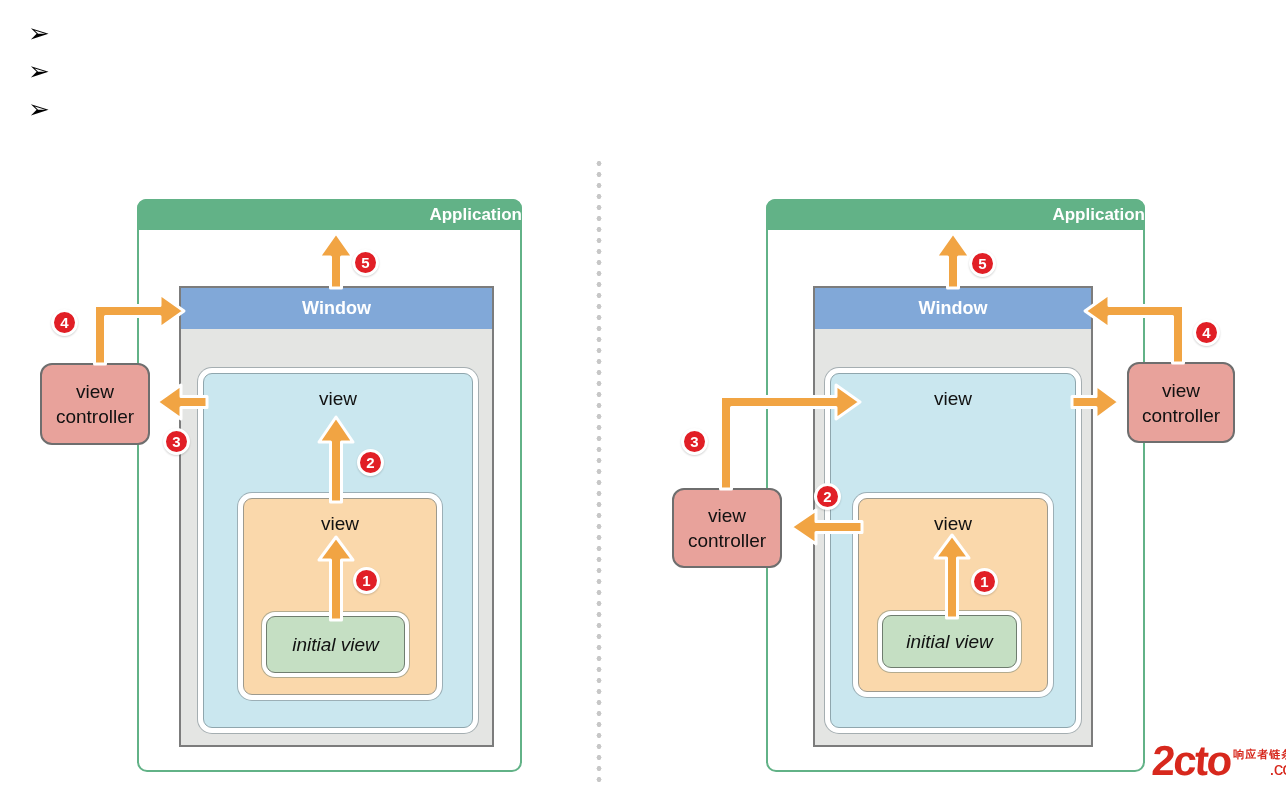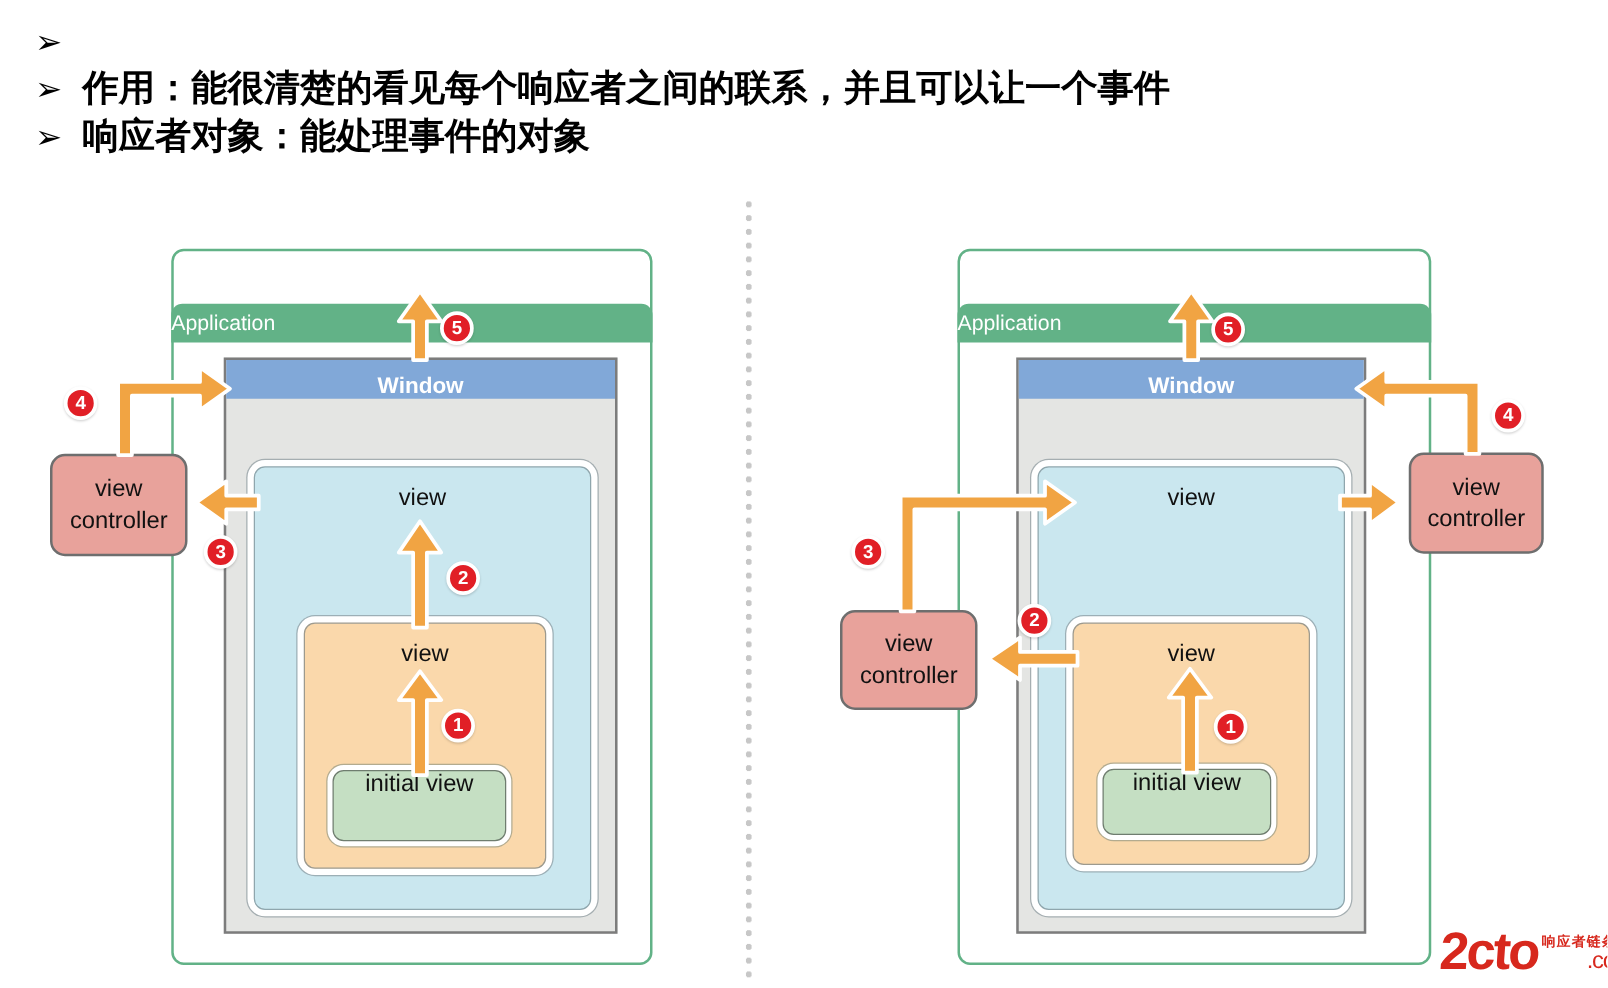--- a/index.html
+++ b/index.html
@@ -19,34 +19,34 @@
   
   #divider{
     position:absolute;left:596px;top:158px;width:6px;height:630px;
     background:radial-gradient(circle,var(--dots) 2.4px,rgba(0,0,0,0) 2.6px);
     background-size:6px 11px;background-repeat:repeat-y;
   }
 
   
   .app-box{border:2px solid var(--app-green);border-radius:10px;background:#fff;}
   .app-header{
-    background:var(--app-green);border-radius:9px 9px 0 0;text-align:left;
-    color:#fff;font-weight:400;font-size:17px;line-height:31px;margin-top:44px;
+    background:var(--app-green);border-radius:9px 9px 0 0;text-align:right;
+    color:#fff;font-weight:700;font-size:17px;line-height:31px;
   }
   .win-box{background:var(--window-gray);border:2px solid #7c7c7c;}
   .win-header{
-    position:absolute;left:0;right:0;top:0;height:31px;background:var(--window-blue);
+    position:absolute;left:0;right:0;top:0;height:41px;background:var(--window-blue);
     text-align:center;color:#fff;font-weight:700;font-size:18px;line-height:41px;
   }
   .view-box{border-radius:9px;}
   .ring5{box-shadow:0 0 0 5px #fff,0 0 0 6px rgba(130,145,150,.65);}
   .ring4{box-shadow:0 0 0 4px #fff,0 0 0 5px rgba(120,135,120,.55);}
   .view-blue{background:var(--view-blue);border:1px solid #8fa6ad;}
   .view-orange{background:var(--view-orange);border:1px solid #9d9a8e;}
-  .view-green{background:var(--initial-green);border:1.5px solid #6f7d6f;display:flex;align-items:flex-start;justify-content:center;}
+  .view-green{background:var(--initial-green);border:1.5px solid #6f7d6f;display:flex;align-items:center;justify-content:center;font-style:italic;}
   .view-label{position:absolute;left:0;right:0;top:14px;text-align:center;font-size:19px;color:#111;}
   .box-label{font-size:19px;color:#111;}
   .vc-box{
     background:var(--controller-pink);border:2px solid #6e6e6e;border-radius:12px;
     display:flex;align-items:center;justify-content:center;text-align:center;
     font-size:19px;line-height:25px;color:#111;
   }
 
   
   #arrows{position:absolute;left:0;top:0;pointer-events:none;}
@@ -71,25 +71,23 @@
 <body>
 
 <div id="canvas">
 
   <div id="bullets">
     <div class="bullet-row">
       <span class="marker">➢</span>
     </div>
     <div class="bullet-row">
       <span class="marker">➢</span>
-      <span>作用：能很清楚的看见每个响应者之间的联系，并且可以让一个事件</span>
     </div>
     <div class="bullet-row">
       <span class="marker">➢</span>
-      <span>响应者对象：能处理事件的对象</span>
     </div>
   </div>
 
   <div id="divider"></div>
 
   <div class="abs app-box" style="left:137px;top:199px;width:385px;height:573px;"></div>
   <div class="abs app-header" style="left:137px;top:199px;width:385px;height:31px;">Application</div>
 
   <div class="abs win-box" style="left:179px;top:286px;width:315px;height:461px;">
     <div class="win-header">Window</div>

